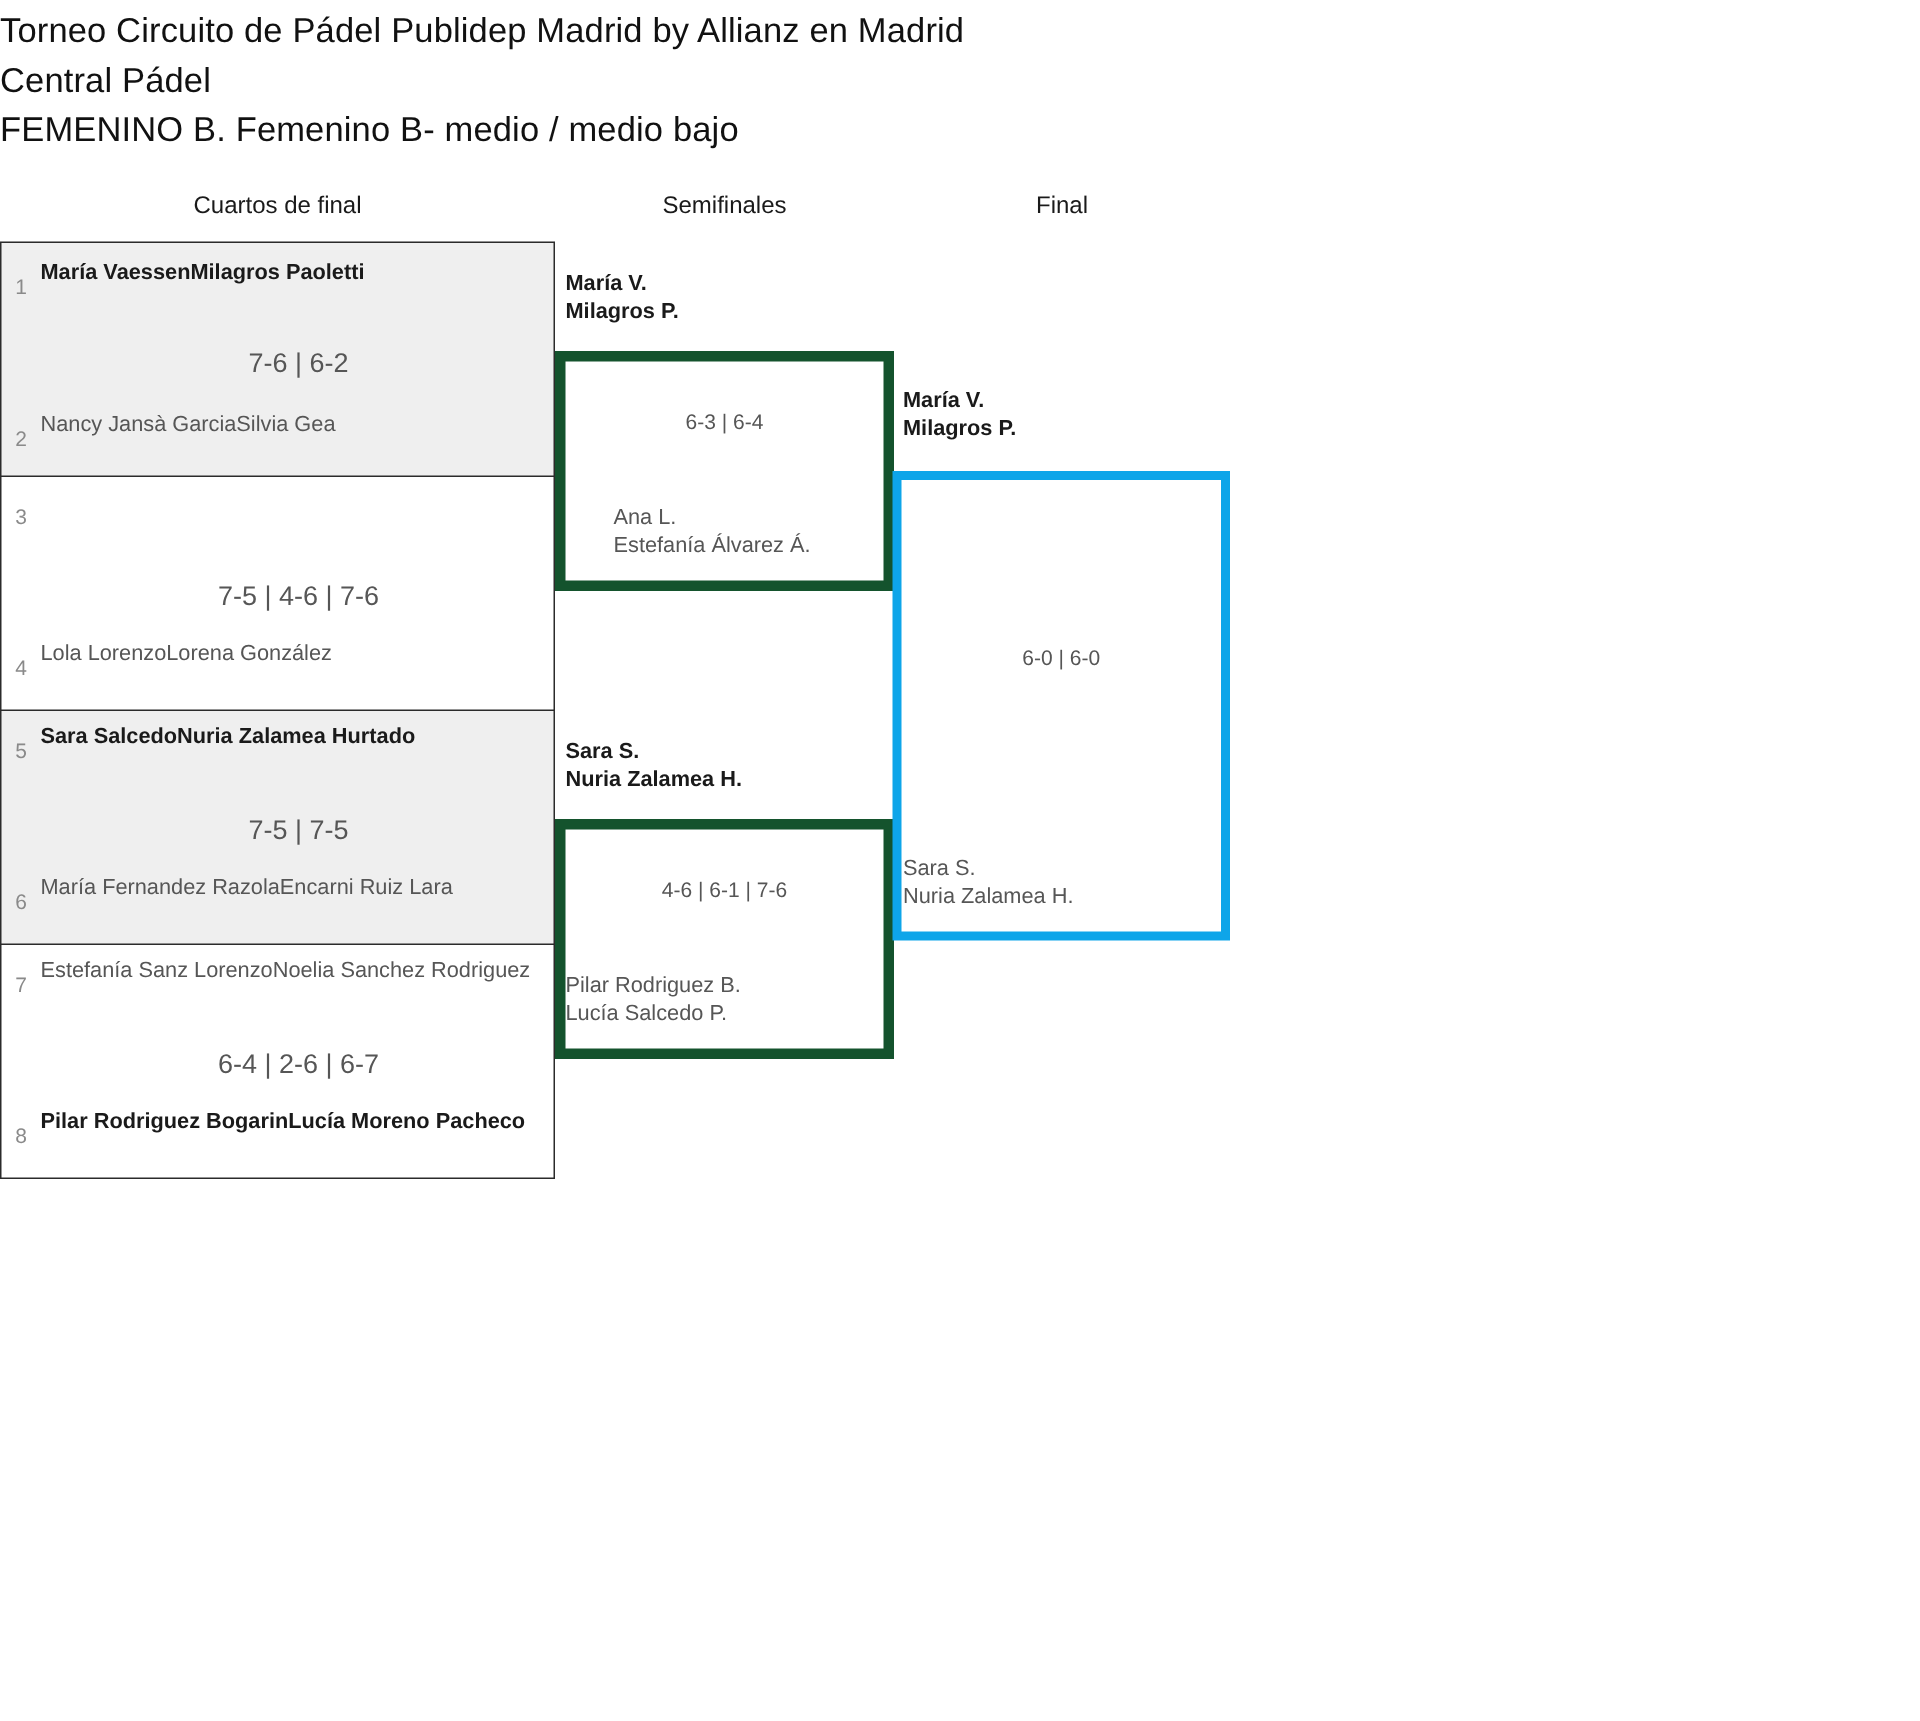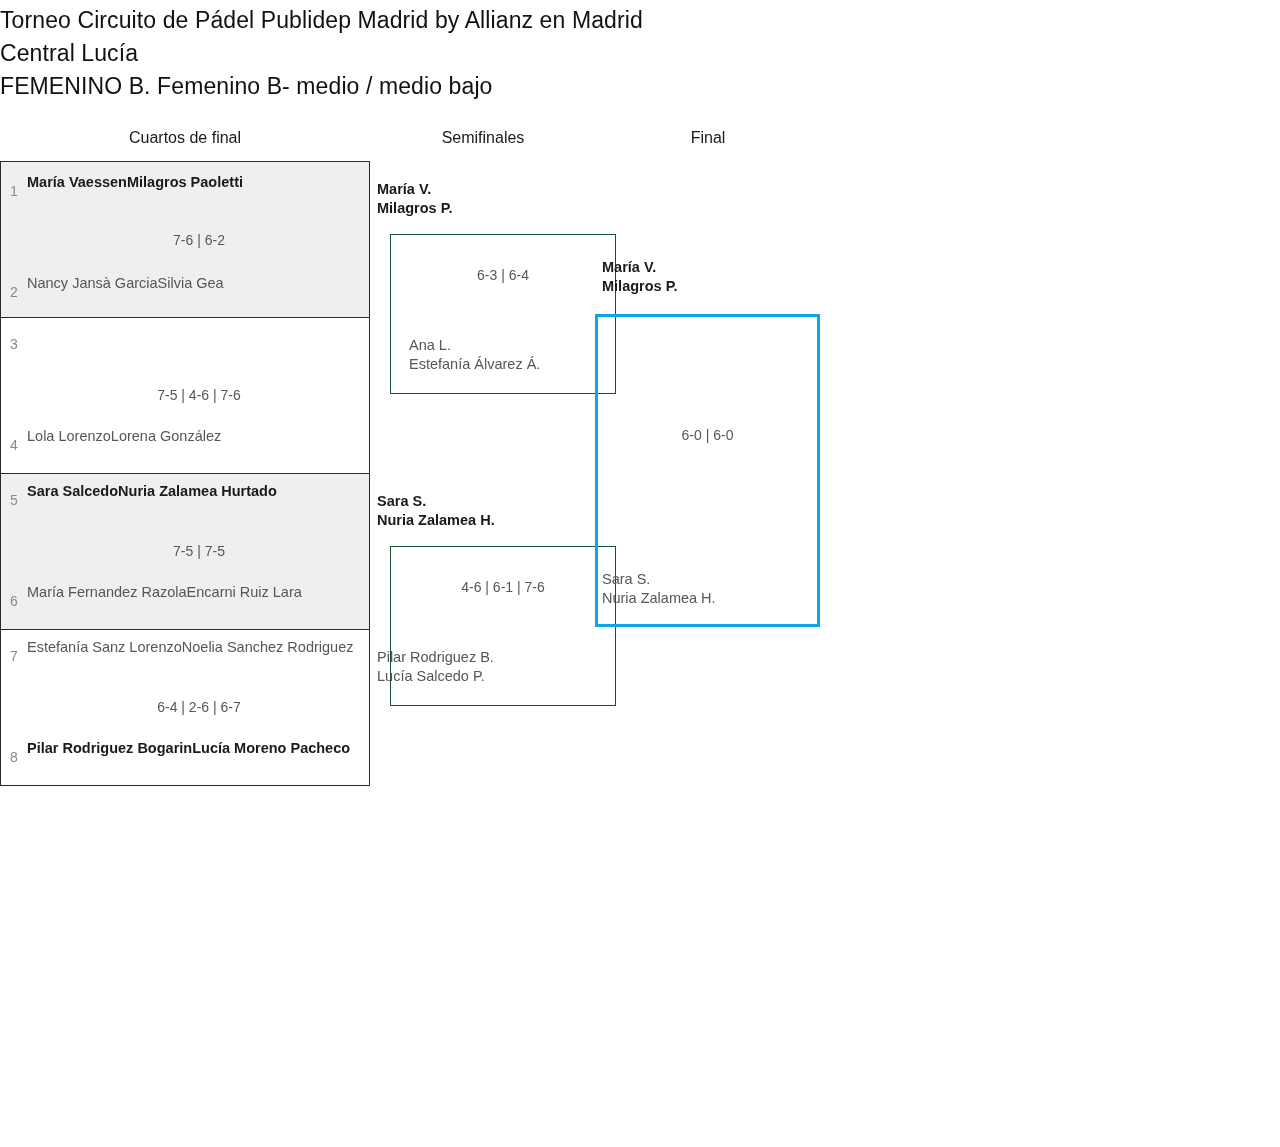--- a/index.html
+++ b/index.html
@@ -90,34 +90,33 @@
     white-space: nowrap;
   }
   .winner .name { color: #1a1a1a; font-weight: 700; }
   .loser  .name { color: #565656; font-weight: 400; }
 
   .qf-score {
     position: absolute;
     left: 26px;
     width: 344px;
     text-align: center;
-    font-size: 14px;
+    font-size: 18px;
     color: #565656;
     top: 69px;
   }
   .qf-m1 .qf-score { top: 70px; }
 
   
   .sf-box {
     position: absolute;
     left: 370px;
     width: 226px;
     height: 160px;
-    border: 1px solid #14532d;
-    margin-left: 20px;
+    border: 7px solid #14532d;
   }
   .sf-1 { top: 73px; }
   .sf-2 { top: 385px; }
 
   .sf-score {
     position: absolute;
     left: 0px; right: 0px;
     top: 32px;
     text-align: center;
     font-size: 14px;
@@ -137,21 +136,21 @@
   .sf-t2 { top: 175px; margin-left: 32px; }
   .sf-t3 { top: 331px; }
   .sf-t4 { top: 487px; }
 
   
   .final-box {
     position: absolute;
     left: 595px;
     width: 225px;
     height: 313px;
-    border: 3px solid #0ea5e9;
+    border: 6px solid #0ea5e9;
   }
   .final-box { top: 153px; }
   .final-score {
     position: absolute;
     left: 0px; right: 0px;
     top: 110px;
     text-align: center;
     font-size: 14px;
     color: #565656;
   }
@@ -166,21 +165,21 @@
   .fin-t1 { top: 97px; }
   .fin-t2 { top: 409px; }
 </style>
 </head>
 <body>
 
 <div class="page">
 
   <div class="title-block">
     <div class="title-line">Torneo Circuito de Pádel Publidep Madrid by Allianz en Madrid</div>
-    <div class="title-line">Central Lucía</div>
+    <div class="title-line">Central Pádel</div>
     <div class="title-line">FEMENINO B. Femenino B- medio / medio bajo</div>
   </div>
 
   <div class="round-header" id="hdr-qf">Cuartos de final</div>
   <div class="round-header" id="hdr-sf">Semifinales</div>
   <div class="round-header" id="hdr-final">Final</div>
 
   <div class="bracket">
 
     <div class="qf-col">

